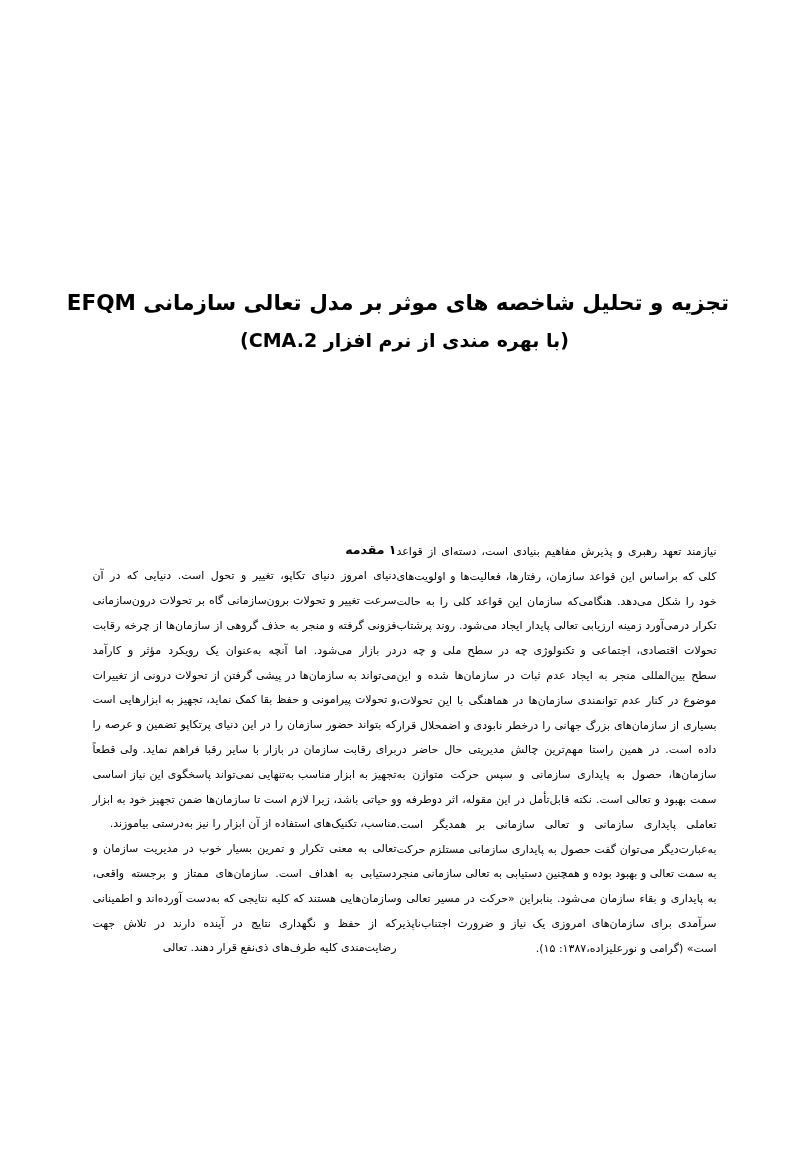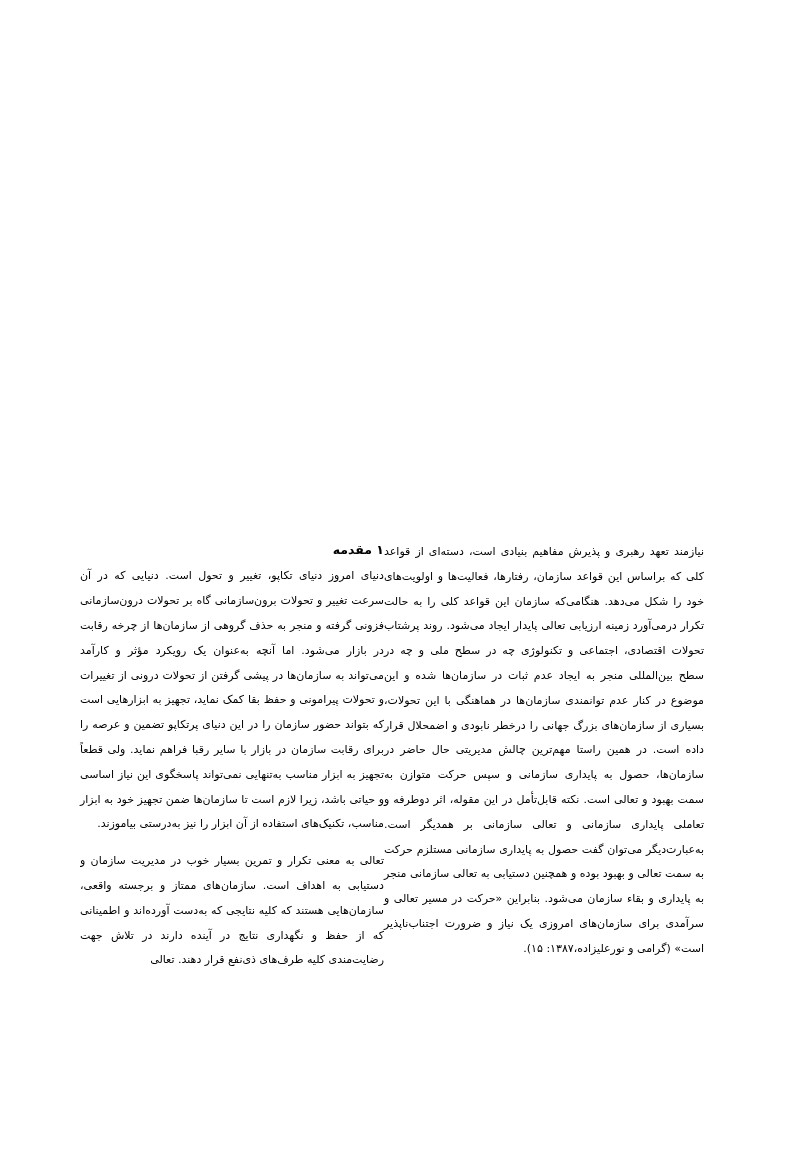--- a/index.html
+++ b/index.html
@@ -49,21 +49,21 @@
 
   
   .columns {
     position: absolute;
     top: 540px;
     left: 80px;
     width: 649px;
     height: 520px;
     display: flex;
     flex-direction: row-reverse;
-    justify-content: flex-start;
+    justify-content: center;
     direction: rtl;
   }
 
   .col {
     width: 304px;
     direction: rtl;
     text-align: justify;
     text-align-last: right;
   }
 
@@ -82,33 +82,37 @@
   .para {
     font-size: 11px;
     line-height: 24.8px;
     margin: 0;
     text-align: justify;
     text-align-last: right;
     word-spacing: 0px;
   }
 
   .para + .para {
-    margin-top: 12px;
+    margin-top: 0px;
   }
 
   
   .para-clip {
     overflow: hidden;
   }
 </style>
 </head>
 <body>
 
 <div class="page">
 
+  <div class="title-block">
+    <h1 class="doc-title">تجزیه و تحلیل شاخصه های موثر بر مدل تعالی سازمانی EFQM</h1>
+    <h2 class="doc-subtitle">(با بهره مندی از نرم افزار CMA.2)</h2>
+  </div>
 
   <div class="columns">
 
     <div class="col col-right">
       <div class="section-heading">۱ مقدمه</div>
       <p class="para">دنیای امروز دنیای تکاپو، تغییر و تحول است. دنیایی که در آن سرعت تغییر و تحولات برون‌سازمانی گاه بر تحولات درون‌سازمانی فزونی گرفته و منجر به حذف گروهی از سازمان‌ها از چرخه رقابت در بازار می‌شود. اما آنچه به‌عنوان یک رویکرد مؤثر و کارآمد می‌تواند به سازمان‌ها در پیشی گرفتن از تحولات درونی از تغییرات و تحولات پیرامونی و حفظ بقا کمک نماید، تجهیز به ابزارهایی است که بتواند حضور سازمان را در این دنیای پرتکاپو تضمین و عرصه را برای رقابت سازمان در بازار با سایر رقبا فراهم نماید. ولی قطعاً تجهیز به ابزار مناسب به‌تنهایی نمی‌تواند پاسخگوی این نیاز اساسی و حیاتی باشد، زیرا لازم است تا سازمان‌ها ضمن تجهیز خود به ابزار مناسب، تکنیک‌های استفاده از آن ابزار را نیز به‌درستی بیاموزند.</p>
       <p class="para para-clip">تعالی به معنی تکرار و تمرین بسیار خوب در مدیریت سازمان و دستیابی به اهداف است. سازمان‌های ممتاز و برجسته واقعی، سازمان‌هایی هستند که کلیه نتایجی که به‌دست آورده‌اند و اطمینانی که از حفظ و نگهداری نتایج در آینده دارند در تلاش جهت رضایت‌مندی کلیه طرف‌های ذی‌نفع قرار دهند. تعالی</p>
     </div>
 
     <div class="col col-left">

